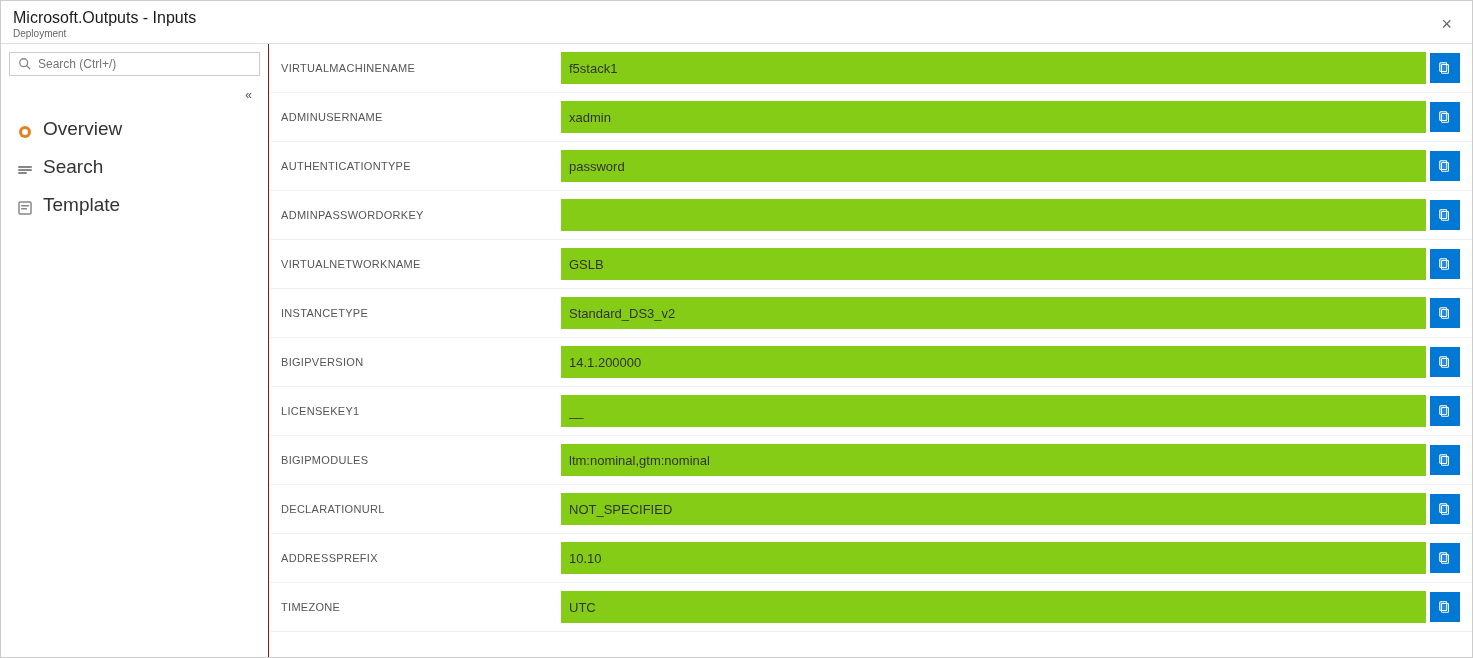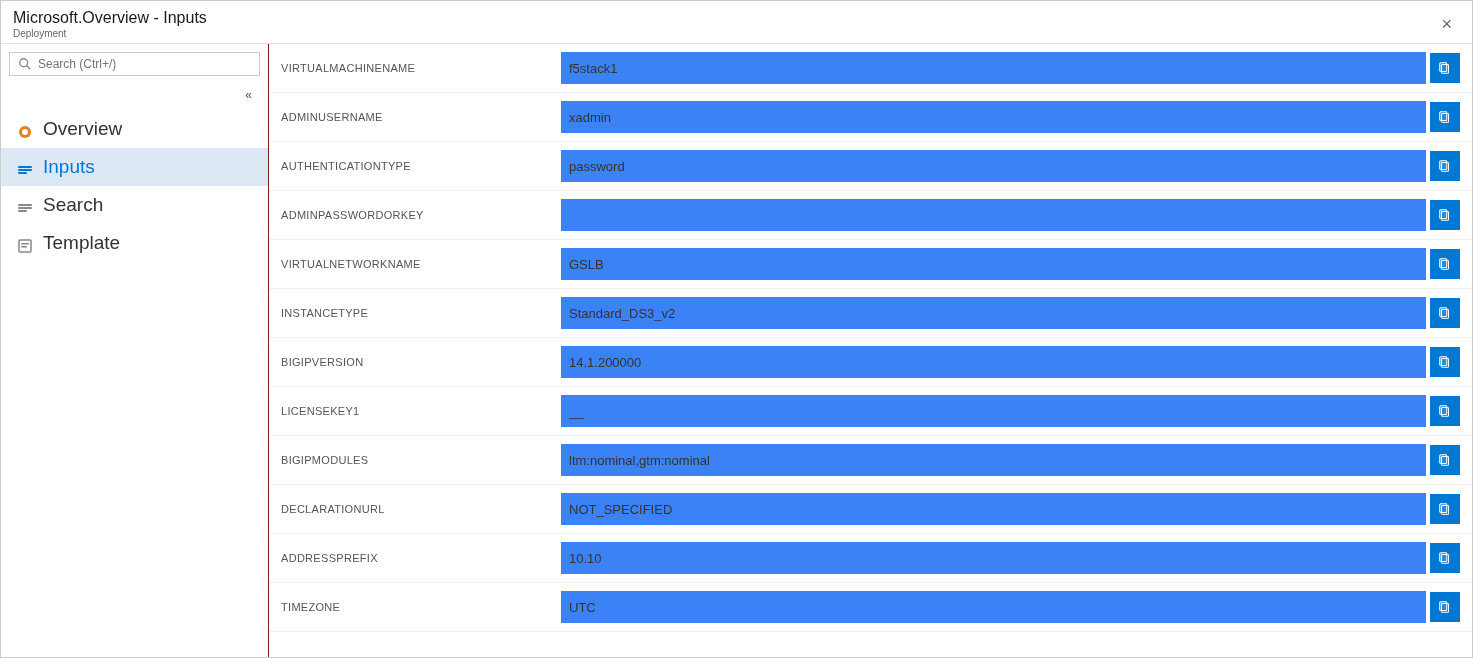--- a/index.html
+++ b/index.html
@@ -164,21 +164,21 @@
 
     .input-value-wrapper {
       display: flex;
       align-items: center;
       gap: 4px;
     }
 
     .input-field {
       flex: 1;
       height: 30px;
-      background: #3b82f6;
+      background: #84cc16;
       border: none;
       padding: 16px 8px;
       font-size: 13px;
       color: #333;
       outline: none;
     }
 
     .copy-btn {
       width: 30px;
       height: 30px;
@@ -202,21 +202,21 @@
     .main-content::-webkit-scrollbar-track { background: #f0f0f0; }
     .main-content::-webkit-scrollbar-thumb { background: #c0c0c0; }
   </style>
 </head>
 <body>
 
 <div class="window">
 
   <div class="title-bar">
     <div class="title-bar-left">
-      <div class="title-bar-title">Microsoft.Overview - Inputs</div>
+      <div class="title-bar-title">Microsoft.Outputs - Inputs</div>
       <div class="title-bar-subtitle">Deployment</div>
     </div>
     <button class="close-btn">×</button>
   </div>
 
   <div class="body">
 
     <div class="sidebar">
 
       <div class="search-box">
@@ -236,30 +236,20 @@
         <li class="sidebar-item">
           <span class="item-icon">
             <svg width="16" height="16" viewBox="0 0 16 16" fill="none">
               <circle cx="8" cy="8" r="6" fill="#e67e22" stroke="#e67e22" stroke-width="0"></circle>
               <circle cx="8" cy="8" r="3" fill="#fff"></circle>
             </svg>
           </span>
           <span>Overview</span>
         </li>
 
-        <li class="sidebar-item active">
-          <span class="item-icon">
-            <svg width="16" height="16" viewBox="0 0 16 16" fill="none">
-              <rect x="1" y="4" width="14" height="2" rx="1" fill="#0078d4"></rect>
-              <rect x="1" y="7" width="14" height="2" rx="1" fill="#0078d4"></rect>
-              <rect x="1" y="10" width="9" height="2" rx="1" fill="#0078d4"></rect>
-            </svg>
-          </span>
-          <span>Inputs</span>
-        </li>
 
         <li class="sidebar-item">
           <span class="item-icon">
             <svg width="16" height="16" viewBox="0 0 16 16" fill="none">
               <rect x="1" y="4" width="14" height="2" rx="1" fill="#888"></rect>
               <rect x="1" y="7" width="14" height="2" rx="1" fill="#888"></rect>
               <rect x="1" y="10" width="9" height="2" rx="1" fill="#888"></rect>
             </svg>
           </span>
           <span>Search</span>

